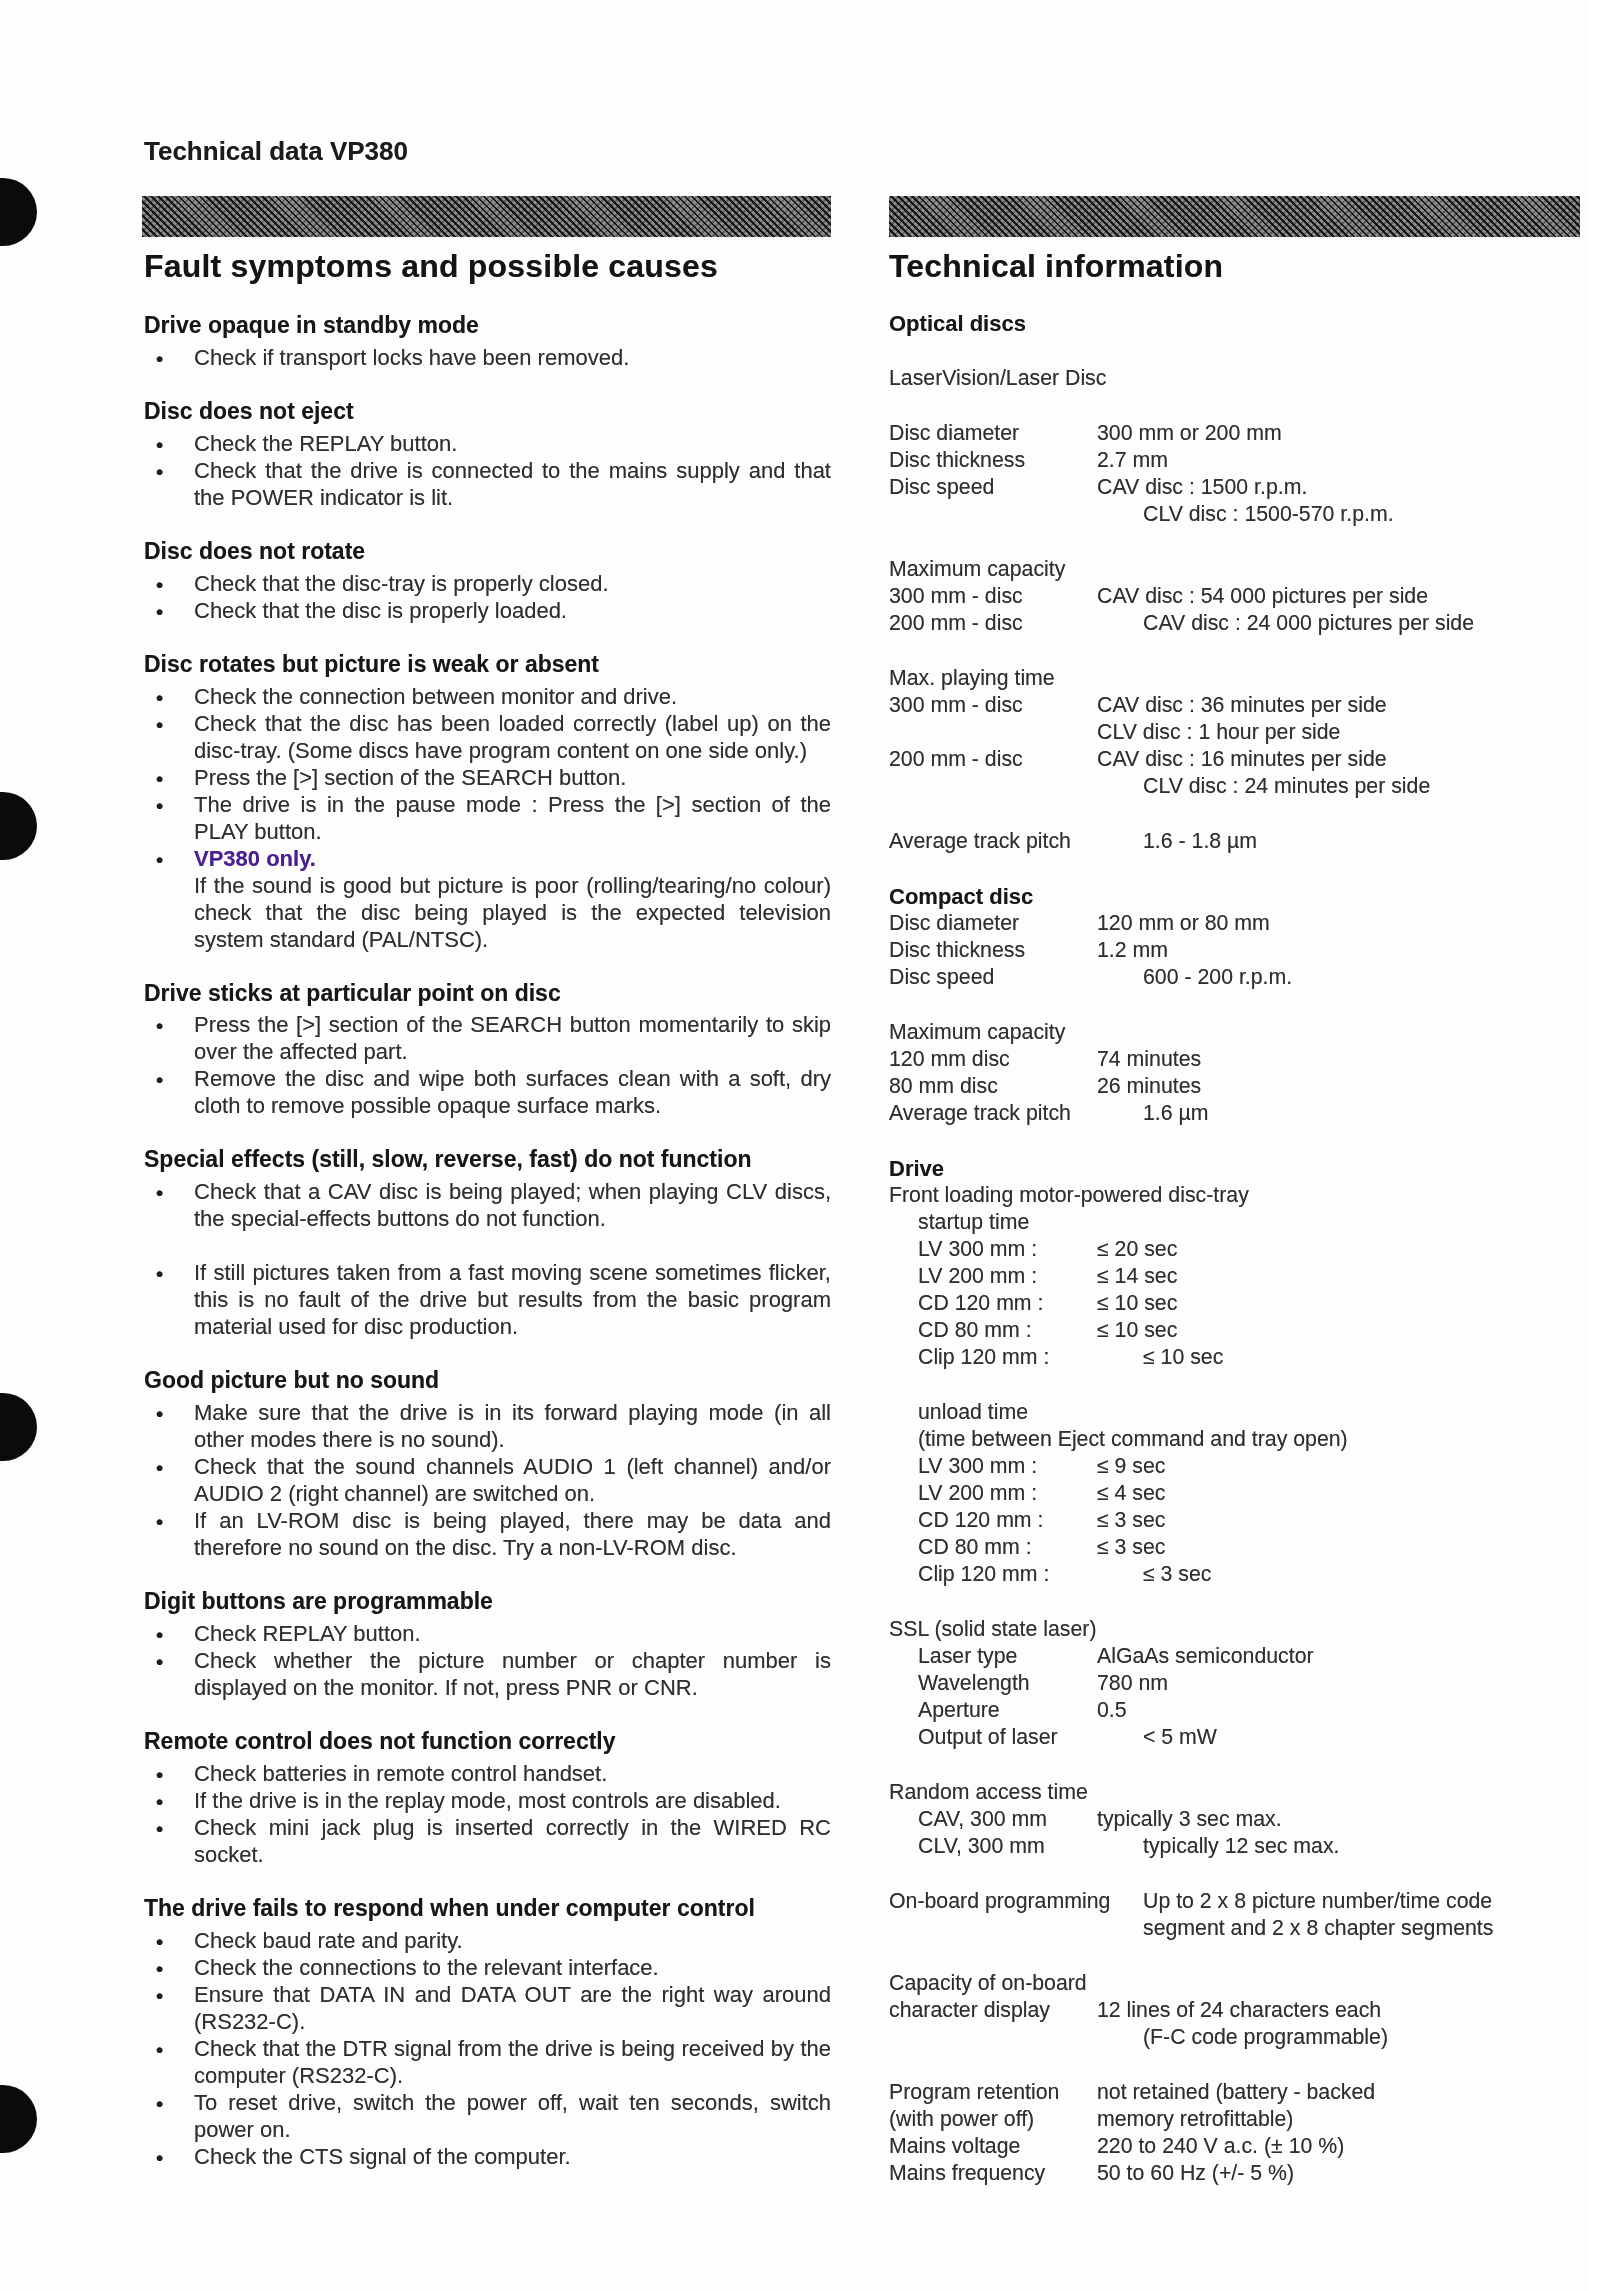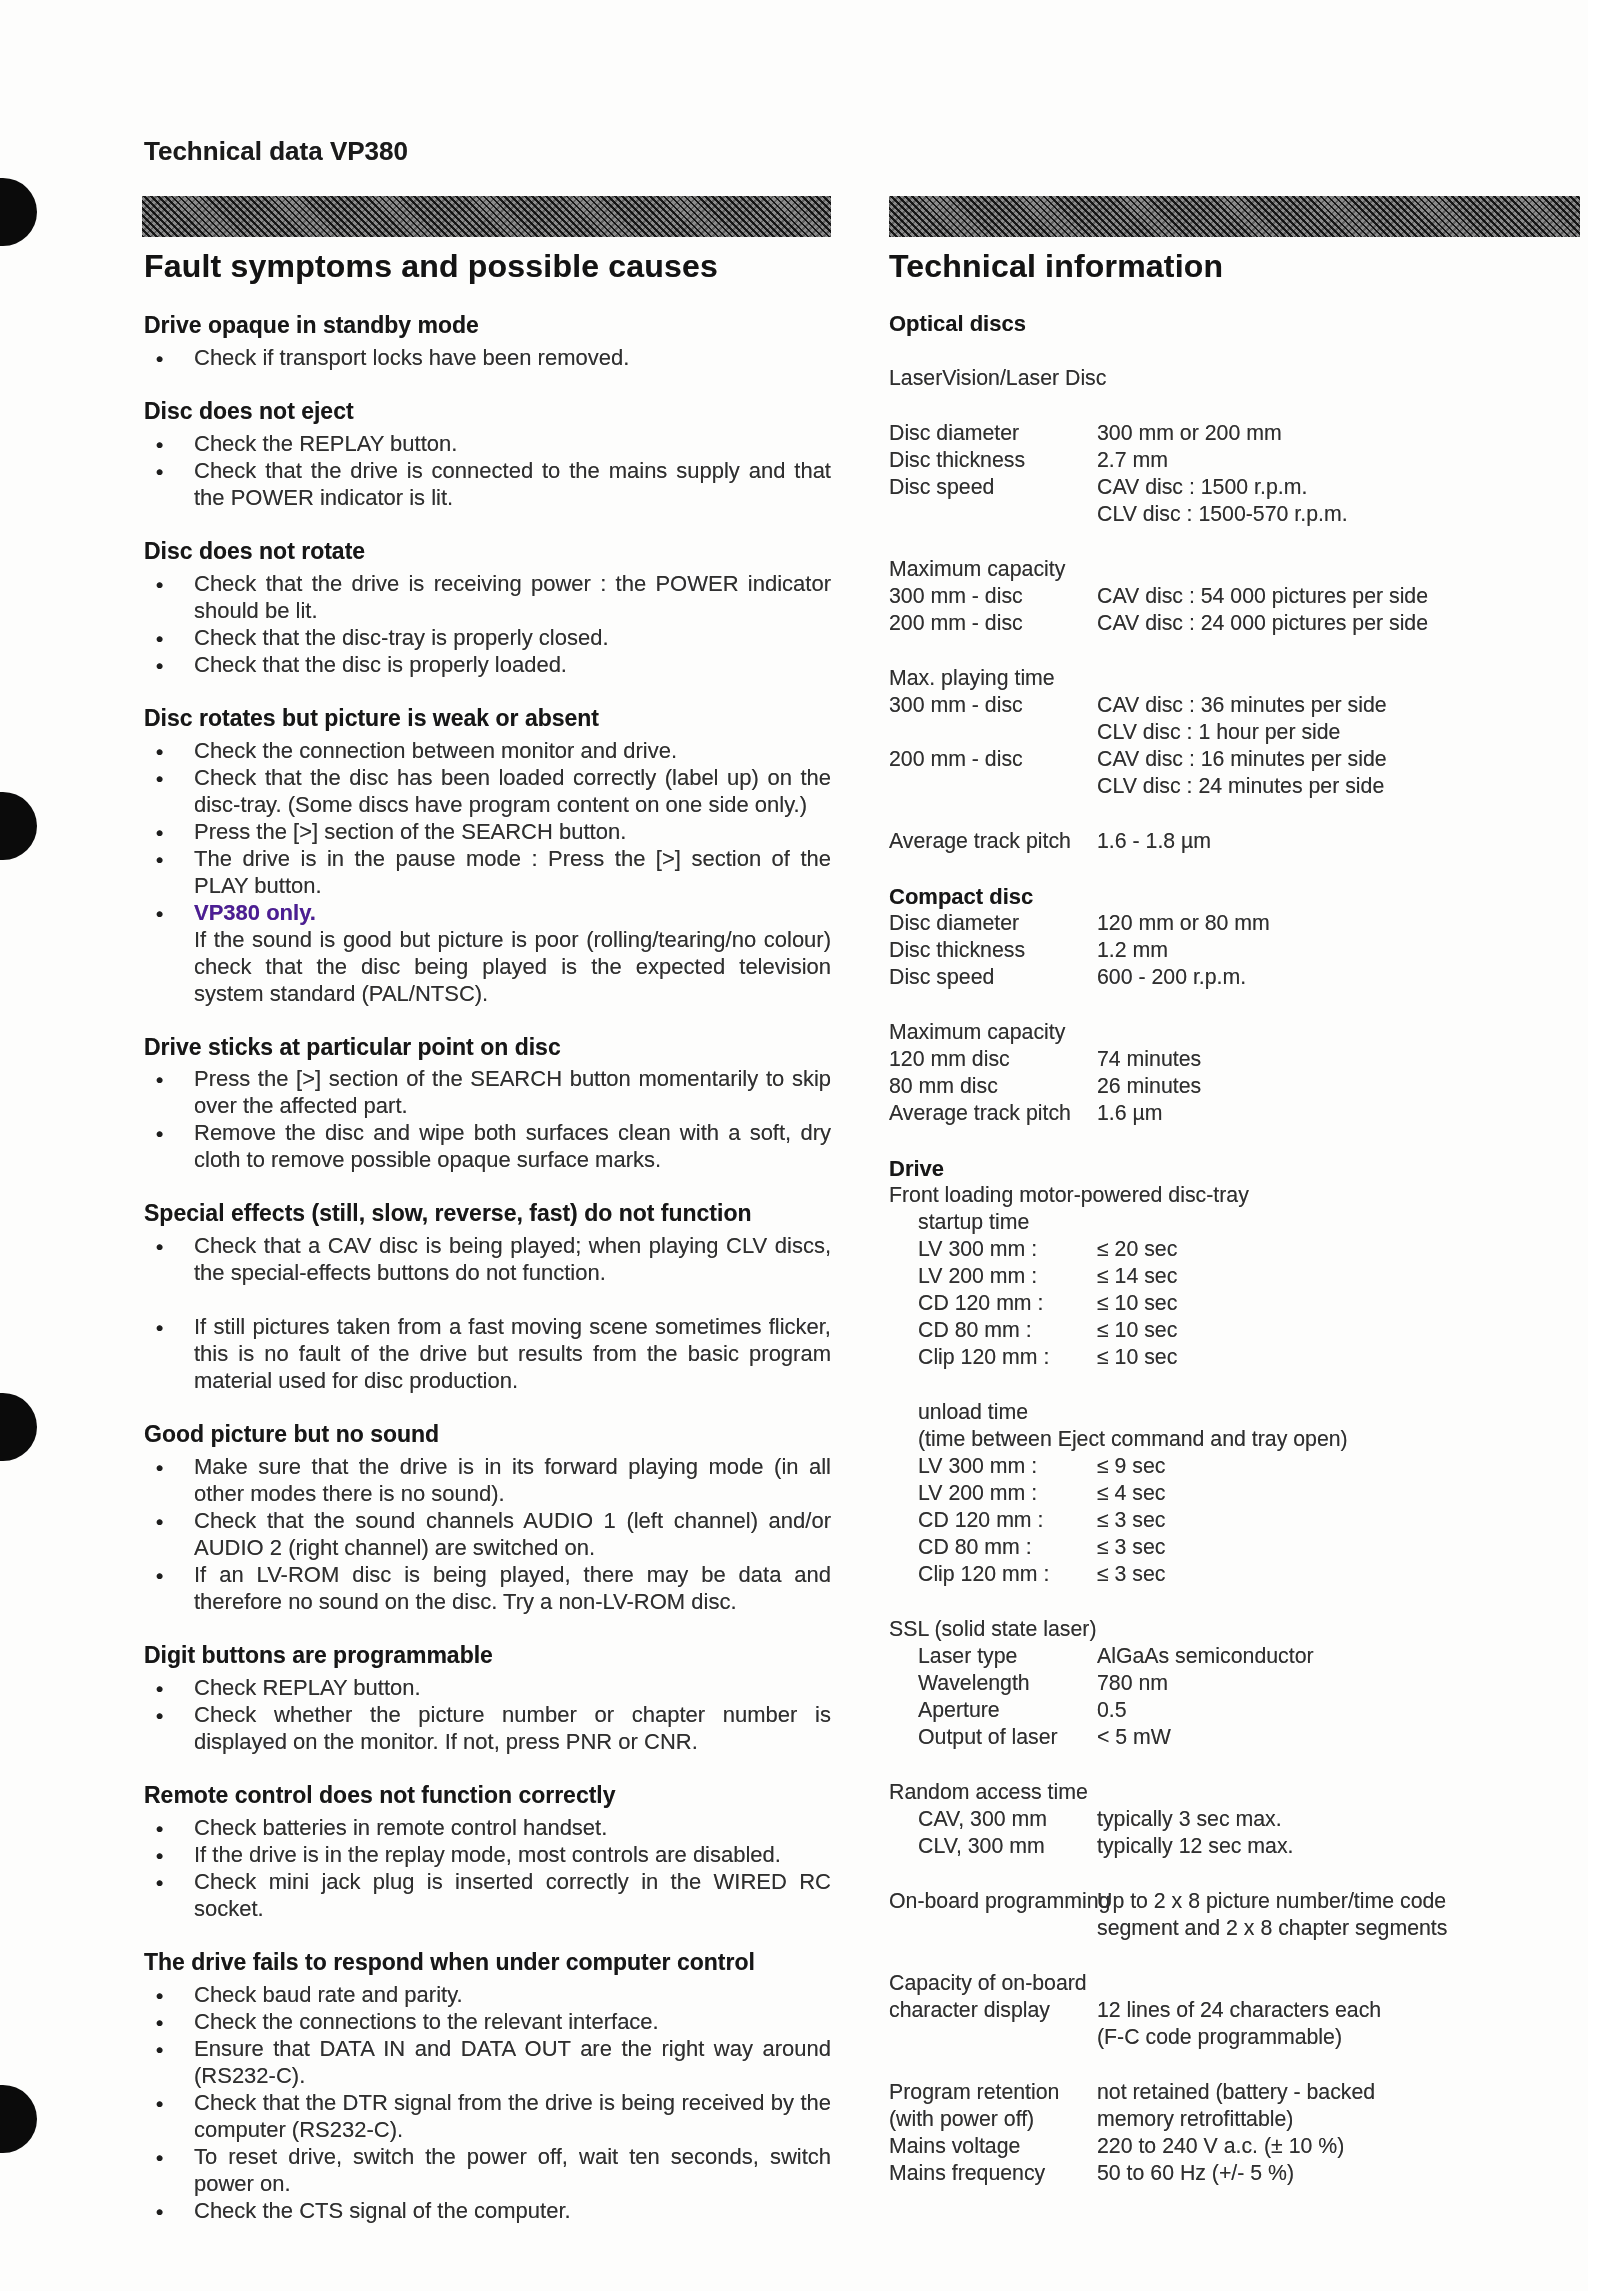--- a/index.html
+++ b/index.html
@@ -40,21 +40,21 @@
   .sec li.bold-lead{font-weight:bold;color:#4c1d95;text-align:left;}
   .sec .cont{padding-left:50px;font-size:22px;line-height:27px;text-align:justify;}
 
   
   .specs{margin-top:25px;}
   .spec-row{display:flex;font-size:21.3px;line-height:27px;}
   .spec-row .sl{flex:none;width:208px;white-space:nowrap;}
   .spec-row .sv{flex:1;}
   .spec-row.indent .sl{width:179px;margin-left:29px;}
   .spec-row.bold .sl{font-weight:bold;font-size:22px;color:#171717;}
-  .spec-row.mb{margin-bottom:28px;}
+  .spec-row.mb{margin-bottom:28px;gap:46px;}
   .spec-row.narrow .sv{max-width:408px;}
 </style>
 </head>
 <body>
 
 <div class="page">
 
   <div class="doc-header">Technical data VP380</div>
 
   <div class="bar left"></div>
@@ -79,21 +79,20 @@
       <h3>Disc does not eject</h3>
       <ul>
         <li>Check the REPLAY button.</li>
         <li>Check that the drive is connected to the mains supply and that the POWER indicator is lit.</li>
       </ul>
     </section>
 
     <section class="sec">
       <h3>Disc does not rotate</h3>
       <ul>
-        <li>Check that the drive is receiving power : the POWER indicator should be lit.</li>
         <li>Check that the disc-tray is properly closed.</li>
         <li>Check that the disc is properly loaded.</li>
       </ul>
     </section>
 
     <section class="sec">
       <h3>Disc rotates but picture is weak or absent</h3>
       <ul>
         <li>Check the connection between monitor and drive.</li>
         <li>Check that the disc has been loaded correctly (label up) on the disc-tray. (Some discs have program content on one side only.)</li>

